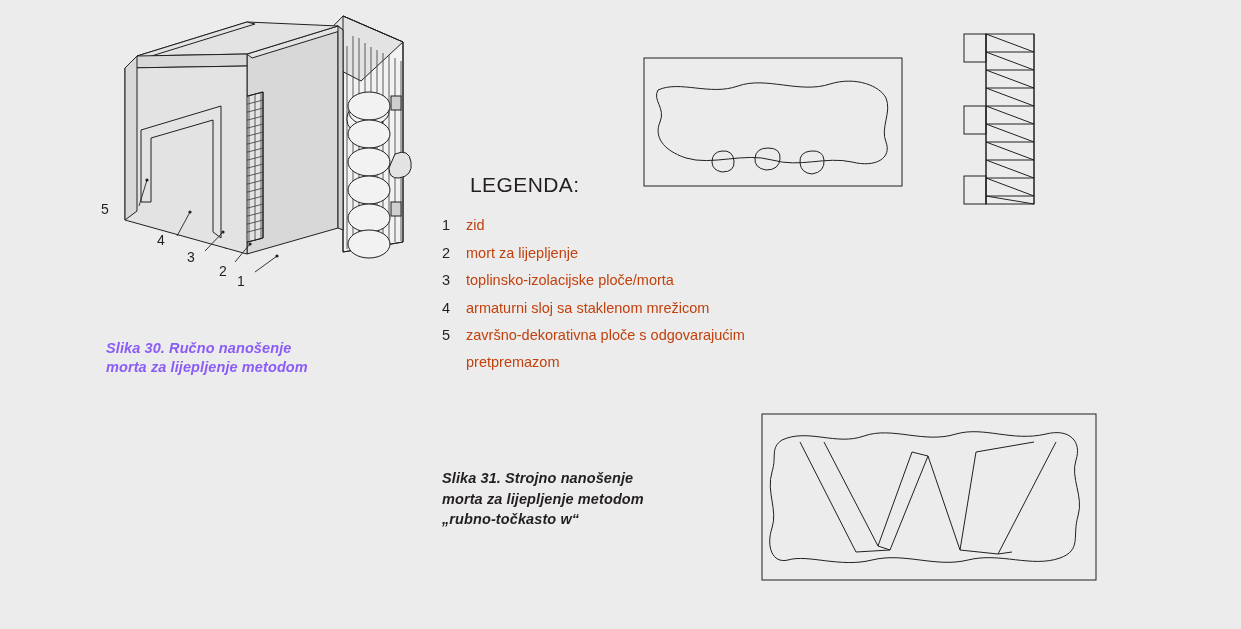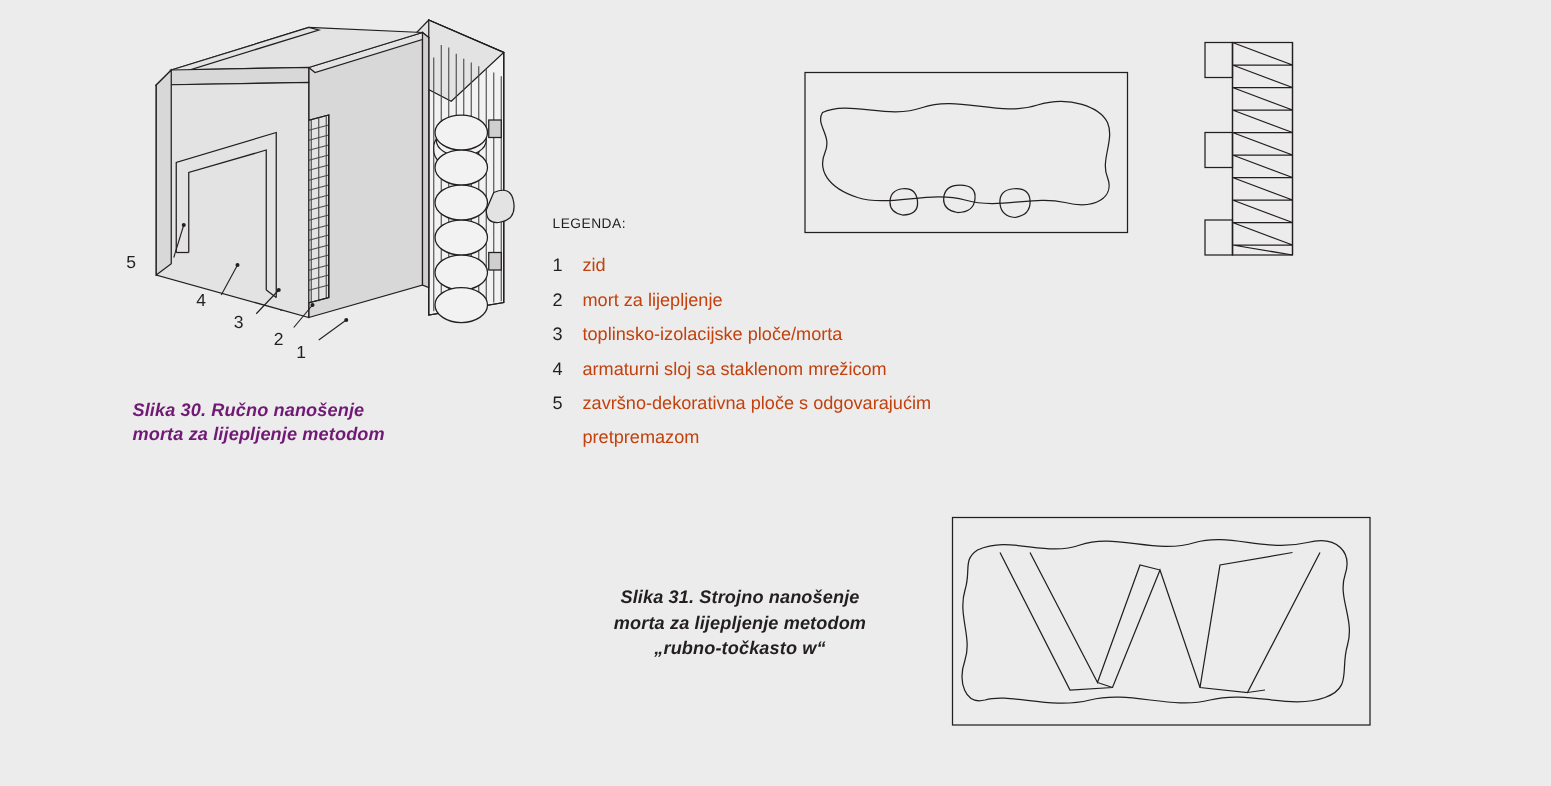--- a/index.html
+++ b/index.html
@@ -24,41 +24,42 @@
   .fig30-art {
     position: absolute;
     left: 95px;
     top: 6px;
     width: 330px;
     height: 290px;
   }
   .fig30-caption {
     position: absolute;
     left: 106px;
-    top: 320px;
+    top: 339px;
     width: 270px;
     font-size: 14.5px;
     line-height: 19px;
     font-style: italic;
     font-weight: bold;
-    color: #701a75;
+    color: #8b5cf6;
     letter-spacing: 0.1px;
   }
   
   .legend {
     position: absolute;
     left: 442px;
     top: 173px;
     width: 420px;
   }
   .legend-title {
-    font-size: 11px;
+    font-size: 21px;
     color: #231f20;
     letter-spacing: 0.4px;
     margin-bottom: 19px;
+    margin-left: 28px;
   }
   .legend-row {
     display: flex;
     align-items: flex-start;
     margin-bottom: 9.5px;
     font-size: 14.5px;
     line-height: 18px;
   }
   .legend-num {
     width: 24px;
@@ -76,21 +77,20 @@
   .fig31-caption {
     position: absolute;
     left: 442px;
     top: 468px;
     width: 300px;
     font-size: 14.5px;
     line-height: 20.5px;
     font-style: italic;
     font-weight: bold;
     letter-spacing: 0.1px;
-    text-align: center;
   }
   
   .art-dots {
     position: absolute;
     left: 640px;
     top: 50px;
     width: 270px;
     height: 145px;
   }
   .art-sidestrips {

